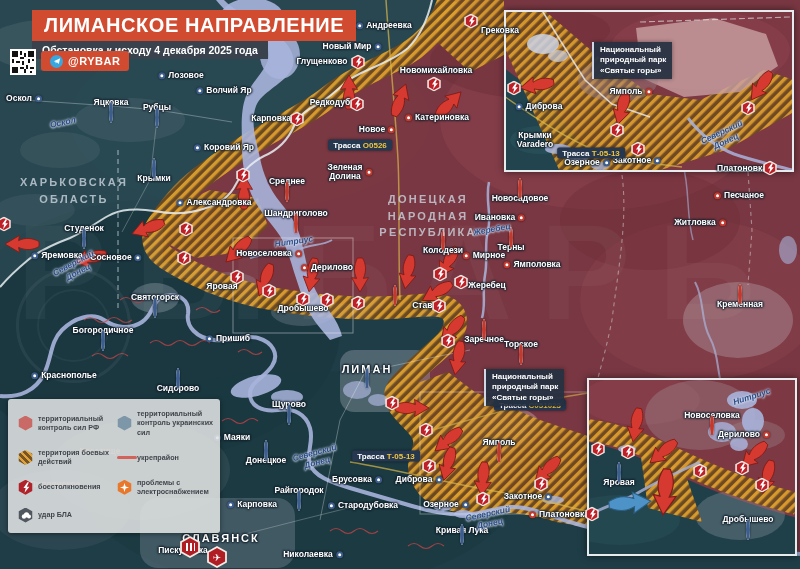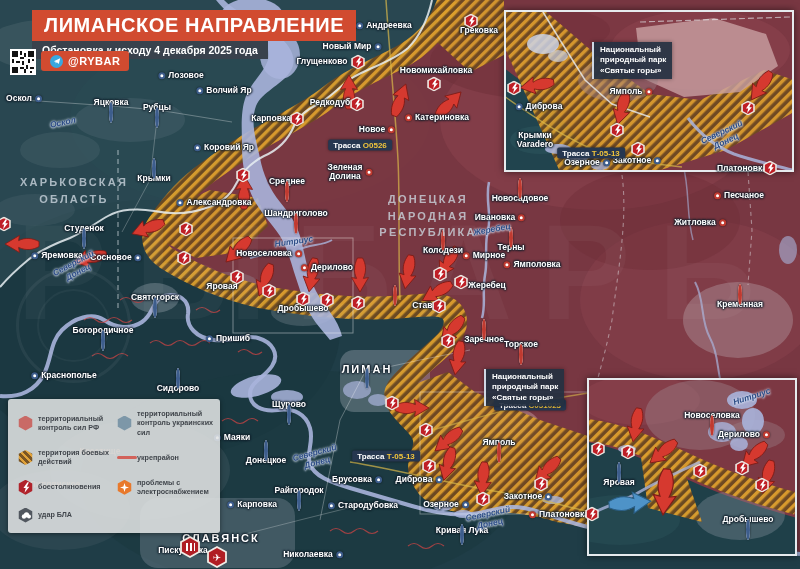--- a/index.html
+++ b/index.html
@@ -257,21 +257,21 @@
 
   <div id="labels">
       <div class="town" style="left: 330px; top: 27px; position: absolute;">
         <span class="dot ua"></span>
         <span>Малеевка</span>
       </div>
       <div class="town" style="left: 384px; top: 26px; position: absolute;">
         <span class="dot ua"></span>
         <span>Андреевка</span>
       </div>
-      <div class="town" style="left: 479px; top: 31px; position: absolute;">
+      <div class="town" style="left: 500px; top: 31px; position: absolute;">
         <span>Грековка</span>
       </div>
       <div class="town" style="left: 352px; top: 47px; position: absolute;">
         <span>Новый Мир</span>
         <span class="dot ua"></span>
       </div>
       <div class="town" style="left: 322px; top: 62px; position: absolute;">
         <span>Глущенково</span>
       </div>
       <div class="town" style="left: 436px; top: 71px; position: absolute;">

